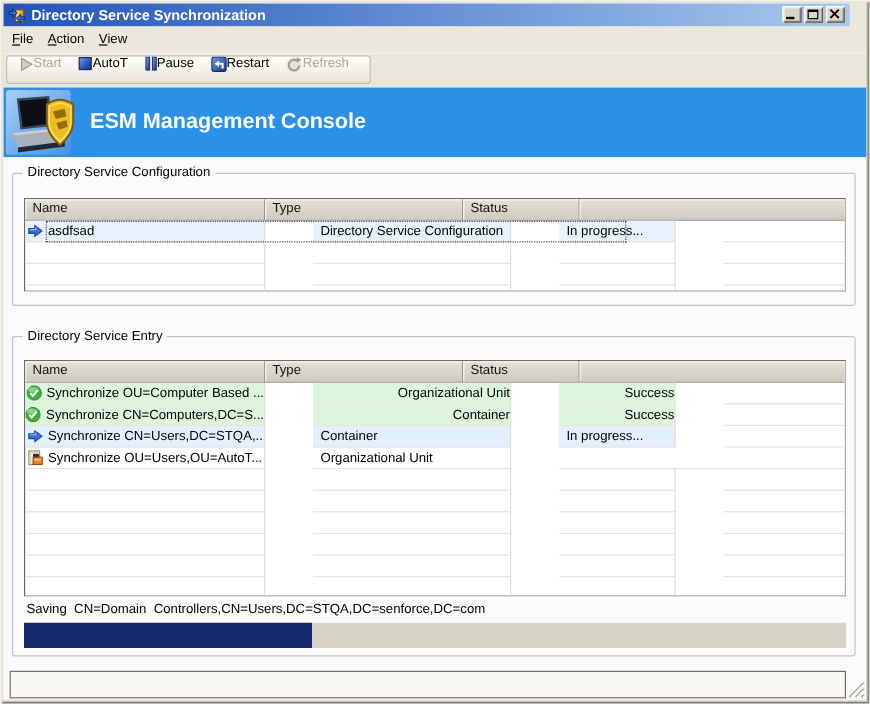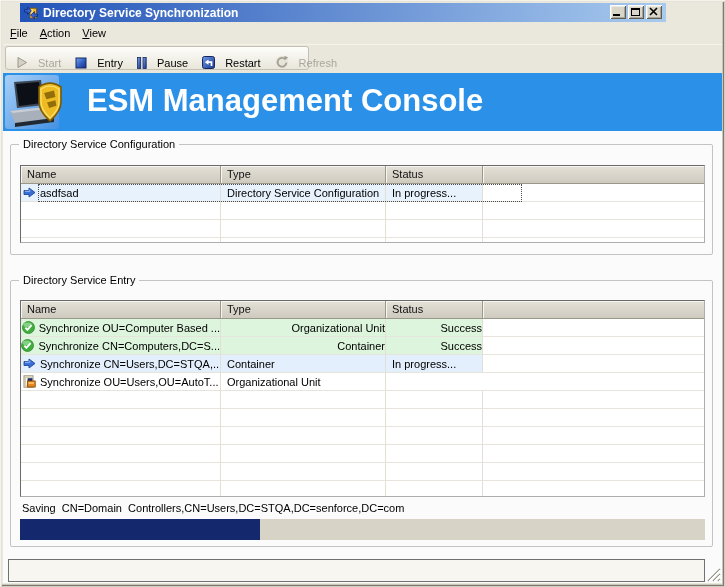--- a/index.html
+++ b/index.html
@@ -1,44 +1,44 @@
 <!DOCTYPE html>
 <html><head>
 <meta charset="utf-8">
 <style>
 *{margin:0;padding:0;box-sizing:border-box;}
 html,body{width:725px;height:587px;overflow:hidden;}
 body{font-family:"Liberation Sans",sans-serif;font-size:11px;position:relative;background:#eae7dd;color:#000;}
 .frame{position:absolute;inset:0;pointer-events:none;box-shadow:inset 1px 1px 0 #f4f2ea, inset -1px -1px 0 #cfccc0, inset 2px 2px 0 #e6e3d8, inset -2px -2px 0 #7d7b71, inset -3px -3px 0 #c9c6ba;z-index:50;}
-.titlebar{position:absolute;left:20px;top:3px;width:646px;height:19px;background:linear-gradient(90deg,#2253b8,#a8caee);display:flex;align-items:center;}
+.titlebar{position:absolute;left:3px;top:3px;width:705px;height:19px;background:linear-gradient(90deg,#2253b8,#a8caee);display:flex;align-items:center;}
 .title-icon{width:16px;height:16px;margin-left:3px;flex:none;}
 .title-text{color:#fff;font-weight:bold;font-size:12px;margin-left:4px;white-space:nowrap;}
 .caption-btns{position:absolute;right:4px;top:2px;display:flex;gap:2px;}
 .cbtn{width:16px;height:14px;background:#d9d5c9;box-shadow:inset 1px 1px 0 #fdfcf8, inset -1px -1px 0 #5f5d52, inset 2px 2px 0 #eceadf, inset -2px -2px 0 #a8a598;position:relative;}
 .gl-min{position:absolute;left:3px;bottom:3px;width:7px;height:2px;background:#000;}
 .gl-max{position:absolute;left:3px;top:3px;width:9px;height:8px;border:1px solid #000;border-top-width:2px;}
 .menubar{position:absolute;left:3px;top:22px;width:719px;height:23px;display:flex;align-items:center;background:#eae7dd;border-bottom:1px solid #f5f3ea;padding-left:1px;}
 .menu-item{padding:3px 6px;cursor:default;}
 .menu-item .u{text-decoration:underline;}
 .toolbar{position:absolute;left:3px;top:45px;width:719px;height:28px;background:#e9e6dc;}
 .tb-box{position:absolute;left:2px;top:1px;width:304px;height:24px;border:1px solid #c4c0b4;border-radius:3px;background:linear-gradient(#fdfdfb,#e9e6da);display:flex;align-items:center;padding:0 3px;}
-.tb-btn{display:flex;align-items:flex-end;gap:10px;padding:0 7px;height:22px;}
+.tb-btn{display:flex;align-items:flex-start;gap:0;padding:0 7px;height:22px;}
 .tb-btn.disabled .tb-label{color:#aaa79c;}
 .tb-label{font-size:11px;}
 .banner{position:absolute;left:3px;top:73px;width:719px;height:58px;background:#2a90e8;}
 .banner-tile{position:absolute;left:2px;top:2px;width:54px;height:54px;border-radius:3px;background:linear-gradient(135deg,#a8d0f8,#4490e2);}
-.banner-title{position:absolute;left:84px;top:13px;color:#fff;font-size:31px;font-weight:bold;letter-spacing:0px;white-space:nowrap;line-height:30px;}
+.banner-title{position:absolute;left:72px;top:13px;color:#fff;font-size:18px;font-weight:bold;letter-spacing:0px;white-space:nowrap;line-height:30px;}
 .client{position:absolute;left:3px;top:131px;width:719px;height:452px;background:#fbfbfb;}
 .gb{position:absolute;border:1px solid #c3c3c3;border-radius:2px;background:transparent;}
 .gb-label{position:absolute;top:-7px;left:8px;background:#fbfbfb;padding:0 4px;line-height:13px;}
 .lv{position:absolute;background:#fff;border-top:1px solid #6a6a6a;border-left:1px solid #6a6a6a;border-right:1px solid #adadad;border-bottom:1px solid #adadad;overflow:hidden;}
 .lv-head{display:flex;height:18px;}
 .hc{background:linear-gradient(#e4e1d8,#cecabe);border-right:1px solid #9a978b;border-bottom:1px solid #9a978b;box-shadow:inset 1px 1px 0 #f7f6f2;padding:2px 0 0 6px;color:#111;flex:none;}
 .hc.hlast{flex:1;border-right:none;}
-.lv-row{display:flex;height:18px;position:relative;}
+.lv-row{display:flex;height:18px;position:relative;gap:40px;}
 .cell{border-right:1px solid #e2dfd6;border-bottom:1px solid #e7e4db;display:flex;align-items:center;overflow:hidden;white-space:nowrap;flex:none;padding-left:6px;}
 .cell.c0{padding-left:2px;}
 .cell.c3{flex:1;border-right:none;}
 .w0{width:200px}.w1{width:165px}.w2{width:97px}
 .ric{width:13px;height:13px;margin-right:4px;flex:none;display:inline-flex;}
 .row-success .cbg{background:#dcf5dc;justify-content:flex-end;}
 .row-inprogress .cbg{background:#e3effc;}
 .row-selected .cbg{background:#e7f2fc;}
 .focusrect{position:absolute;left:17px;top:0px;width:484px;height:18px;border:1px dotted #4a4a4a;pointer-events:none;}
 .saving{position:absolute;left:22px;top:502px;font-size:11px;white-space:pre;}
@@ -99,21 +99,21 @@
             <defs>
               <linearGradient id="sg" x1="0" y1="0" x2="1" y2="1">
                 <stop offset="0" stop-color="#7fa6ea"></stop>
                 <stop offset="0.5" stop-color="#3560c4"></stop>
                 <stop offset="1" stop-color="#162f7e"></stop>
               </linearGradient>
             </defs>
             <rect x="1" y="1" width="10" height="10" fill="url(#sg)" stroke="#122a66" stroke-width="1"></rect>
           </svg>
         </span>
-        <span class="tb-label">Entry</span>
+        <span class="tb-label">AutoT</span>
       </div>
       <div class="tb-btn">
         <span style="display: inline-flex;">
           <svg width="10" height="12" viewBox="0 0 10 12">
             <defs>
               <linearGradient id="pg" x1="0" y1="0" x2="1" y2="1">
                 <stop offset="0" stop-color="#7fa6ea"></stop>
                 <stop offset="1" stop-color="#162f7e"></stop>
               </linearGradient>
             </defs>

